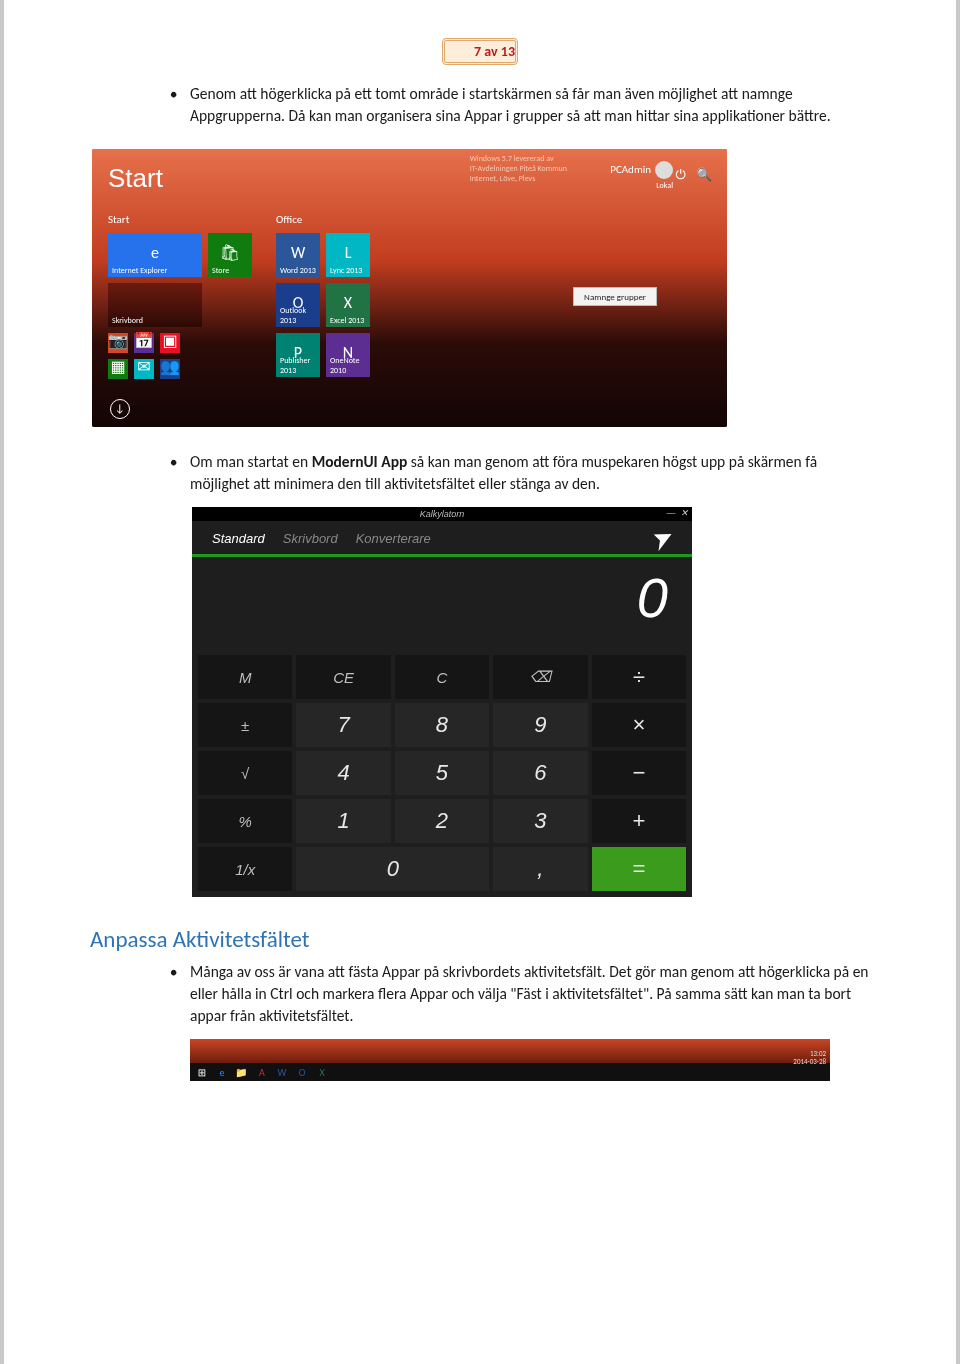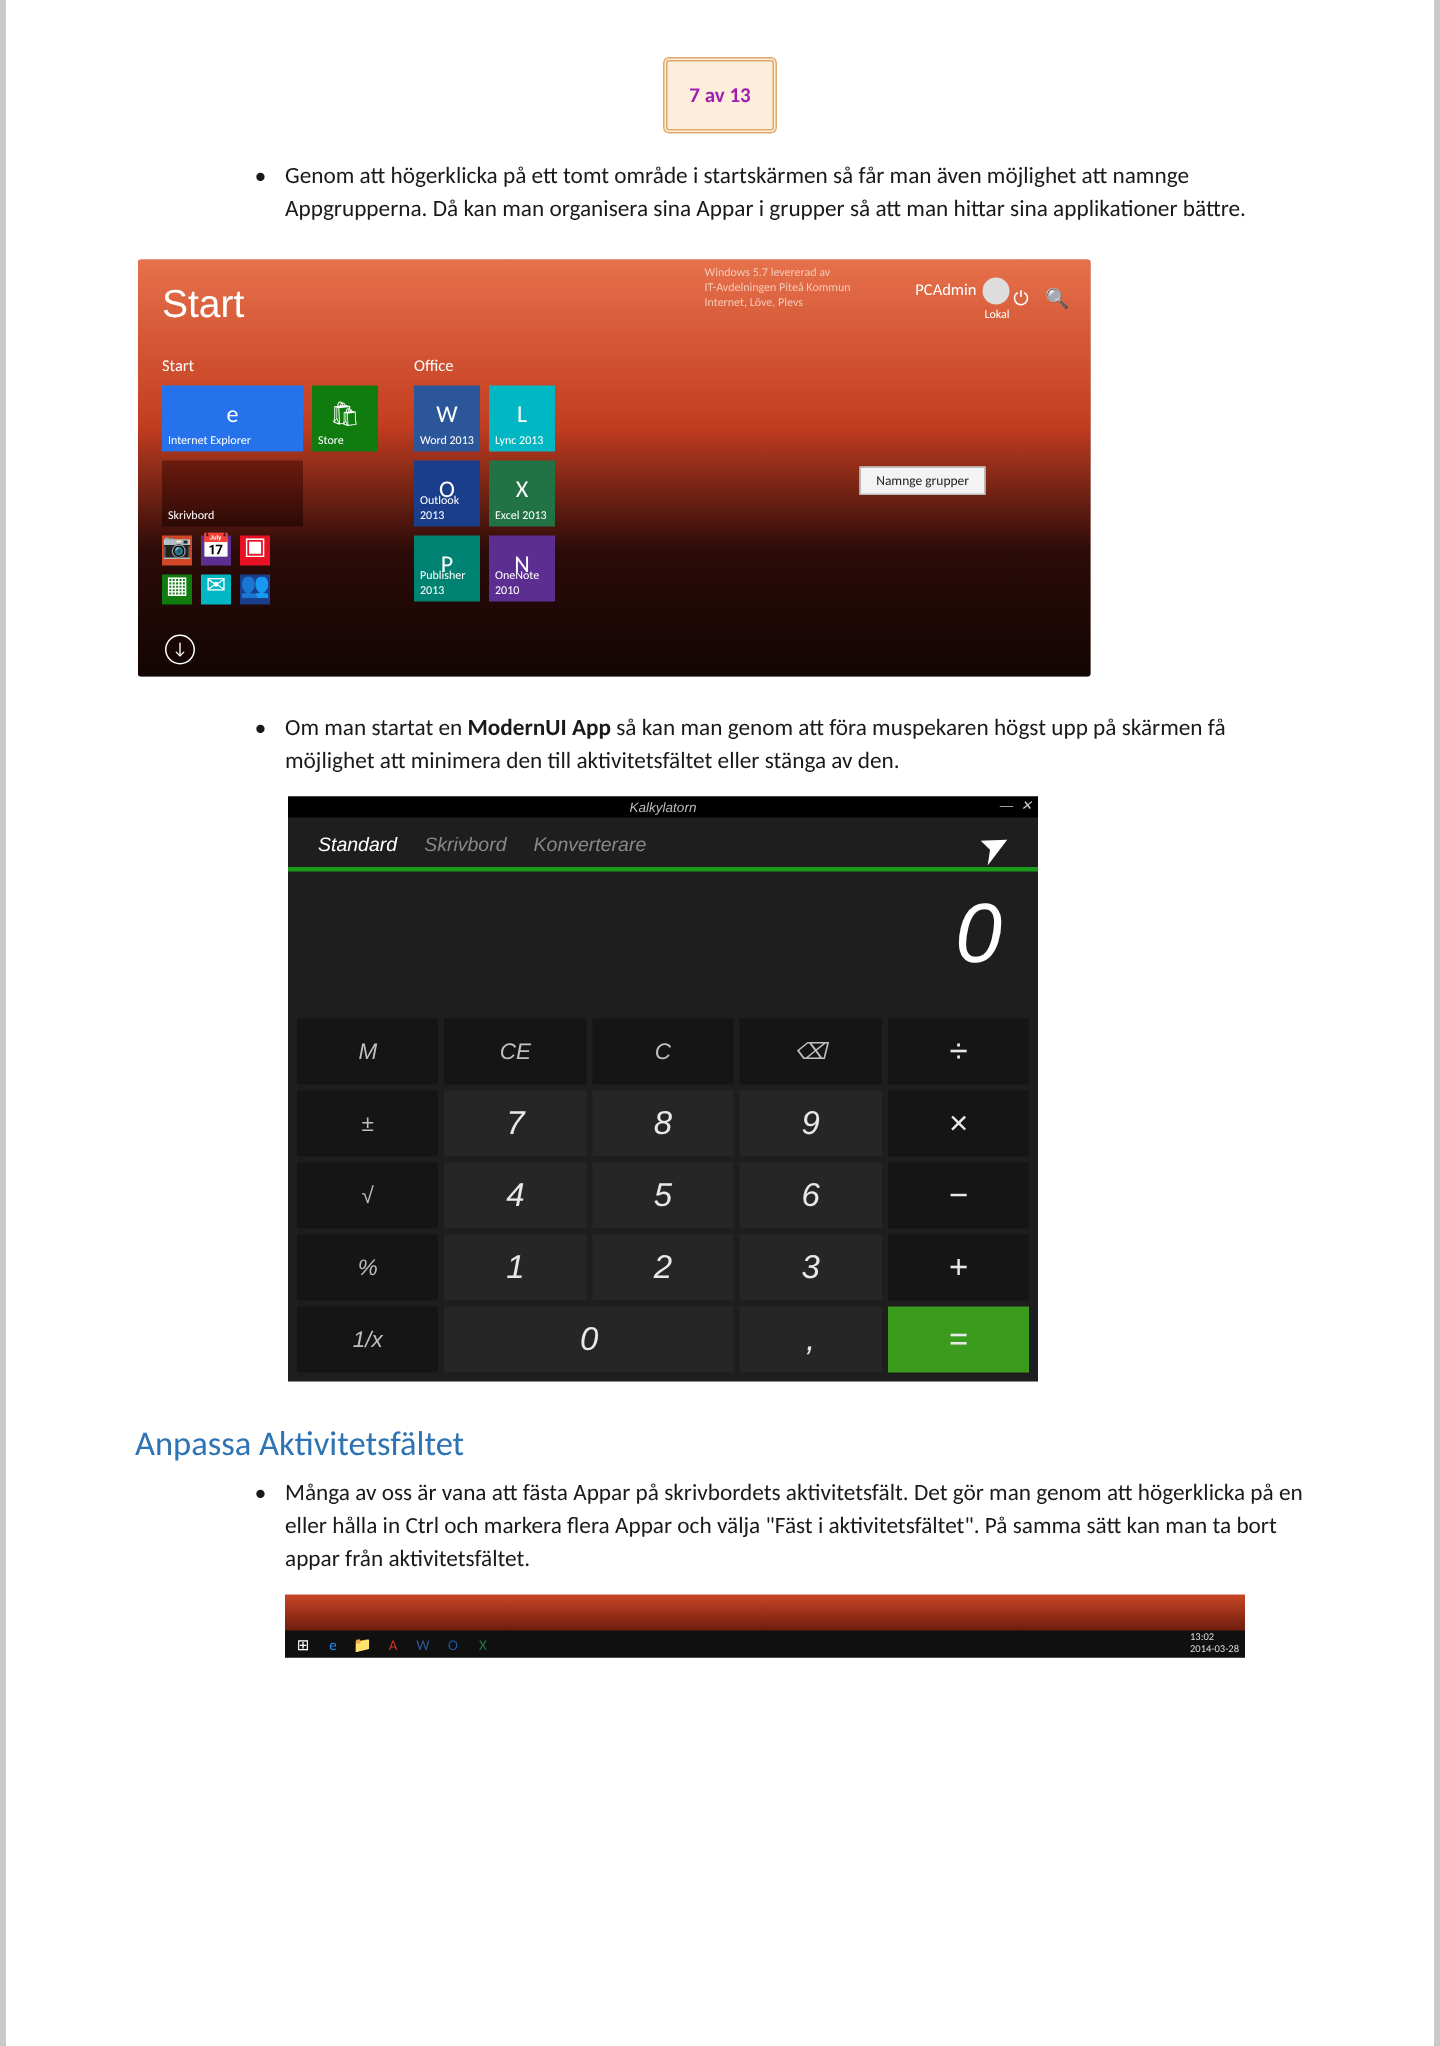--- a/index.html
+++ b/index.html
@@ -4,21 +4,21 @@
 <style>
   html,body{margin:0;padding:0;background:#e8e8e8;}
   .sheet{
     width:960px;margin:0 auto;background:#fff;min-height:1364px;
     box-sizing:border-box;padding:38px 90px 40px 90px;
     box-shadow:inset 40px 0 0 -36px #c9c9c9, inset -40px 0 0 -36px #c9c9c9;
     font-family:Calibri, Arial, sans-serif;font-size:15.5px;color:#1a1a1a;
   }
   .page-num{
     width:70px;margin:0 auto 18px auto;border:3px double #e0a96d;background:#fdeedc;
-    color:#a21caf;text-align:center;font-size:14px;padding:14px 0;border-radius:4px;font-weight:bold;
+    color:#b91c1c;text-align:right;font-size:14px;padding:2px 0;border-radius:4px;font-weight:bold;
   }
   .bullet{display:flex;margin:6px 0 12px 80px;}
   .bullet .dot{flex:0 0 20px;font-size:12px;line-height:22px;}
   .bullet .txt{flex:1;line-height:22px;}
   .bold{font-weight:bold;}
   .section-head{color:#2e74b5;font-size:23px;margin:28px 0 8px 0;}
   .taskbar-strip{margin-left:100px;width:640px;}
 
   
   .start-wrap{margin:22px 0 24px 2px;width:635px;height:278px;position:relative;
@@ -46,37 +46,37 @@
   .t-red{background:#e81123;} .t-photo{background:linear-gradient(#ff7aa0,#b84a6a);}
   .t-img{background:linear-gradient(#6b1a0e,#2d0a06);}
   .t-maroon{background:#a4262c;}
   .context{position:absolute;top:138px;right:70px;background:#f3f3f3;color:#222;font-size:9px;padding:3px 10px;border:1px solid #bbb;}
   .start-arrow{position:absolute;bottom:8px;left:18px;width:18px;height:18px;border:1px solid #fff;border-radius:50%;color:#fff;text-align:center;font-size:11px;line-height:18px;}
 
   
   .calc-wrap{margin:12px 0 6px 102px;width:500px;background:#1e1e1e;font-family:"Segoe UI",Arial,sans-serif;font-style:italic;}
   .calc-titlebar{background:#000;color:#bbb;font-size:9px;text-align:center;padding:2px 0;position:relative;}
   .calc-titlebar .wc{position:absolute;right:4px;top:1px;color:#ccc;font-size:9px;}
-  .calc-tabs{display:flex;gap:18px;padding:10px 20px 8px 20px;font-size:13px;color:#888;align-items:flex-end;}
+  .calc-tabs{display:flex;gap:18px;padding:10px 20px 8px 20px;font-size:13px;color:#888;align-items:center;}
   .calc-tabs .active{color:#fff;}
   .calc-cursor{margin-left:auto;color:#fff;font-size:26px;line-height:10px;transform:rotate(-30deg);}
   .calc-display{height:84px;border-top:3px solid #1a9c1a;color:#fff;font-size:56px;font-weight:300;text-align:right;padding:8px 24px 0 0;}
   .calc-grid{display:grid;grid-template-columns:repeat(5,1fr);gap:4px;padding:6px;}
   .ckey{height:44px;display:flex;align-items:center;justify-content:center;color:#e8e8e8;font-size:22px;font-weight:300;background:#1a1a1a;}
   .ckey.func{background:#151515;color:#bfbfbf;font-size:15px;}
   .ckey.dark{background:#262626;}
   .ckey.op{background:#151515;font-size:22px;}
   .ckey.eq{background:#3a9b1d;}
   .ckey.zero{grid-column:span 2;}
 
   
   .tb{width:640px;height:42px;background:linear-gradient(to bottom,#c84626 0%,#6a1a0d 60%,#1a0805 100%);position:relative;margin-top:6px;}
   .tb-bar{position:absolute;bottom:0;left:0;right:0;height:18px;background:#101010;display:flex;align-items:center;padding:0 4px;gap:4px;}
   .tb-ic{width:16px;height:14px;display:flex;align-items:center;justify-content:center;font-size:10px;}
-  .tb-right{position:absolute;right:4px;bottom:2px;color:#ddd;font-size:7px;text-align:left;line-height:8px;}
+  .tb-right{position:absolute;right:4px;bottom:15px;color:#ddd;font-size:7px;text-align:right;line-height:8px;}
 </style>
 </head>
 <body>
 
 <div class="sheet">
 
   <div class="page-num">7 av 13</div>
 
   <div class="bullet">
     <div class="dot">●</div>

